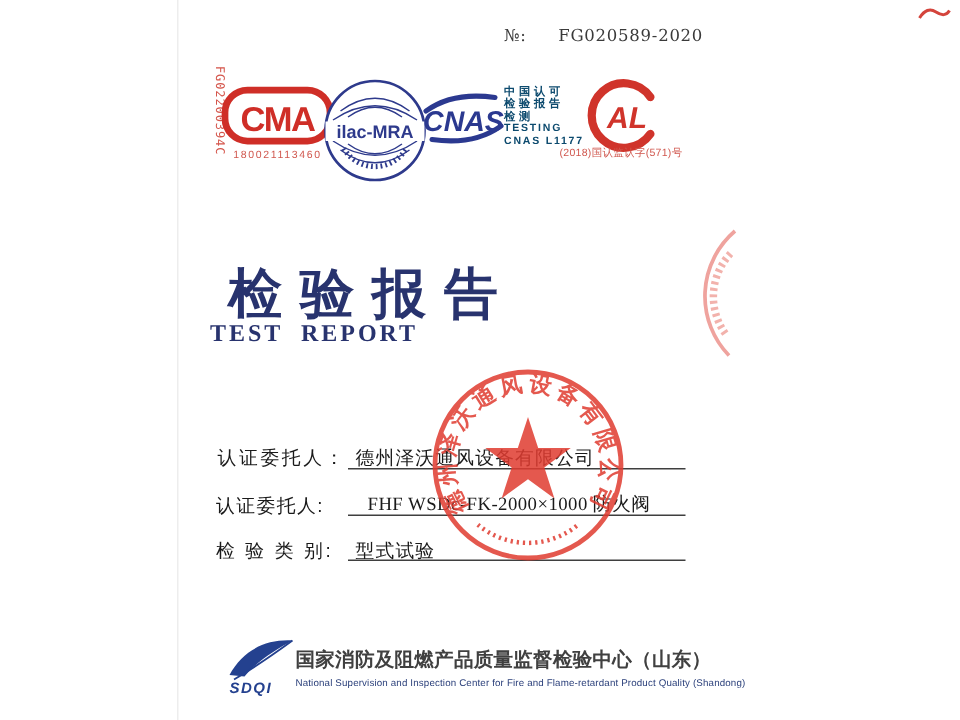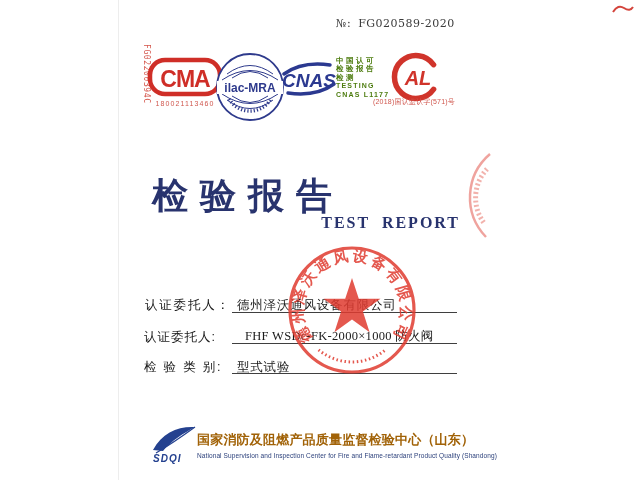--- a/index.html
+++ b/index.html
@@ -1,39 +1,39 @@
 <!DOCTYPE html>
 <html><head>
 <meta charset="utf-8">
 <style>
   html,body{margin:0;padding:0;background:#ffffff;}
   .page{position:relative;width:640px;height:480px;background:#ffffff;overflow:hidden;
         font-family:"Liberation Sans",sans-serif;}
   .abs{position:absolute;}
   .edge-line{left:118px;top:0;width:1px;height:480px;background:#ededed;}
   .report-number{left:336px;top:17px;font-family:"DejaVu Serif",serif;font-size:11px;color:#3a3a3a;letter-spacing:.5px;}
-  .report-number .num{margin-left:7px;}
+  .report-number .num{margin-left:21px;}
   .side-code{left:151px;top:44px;transform:rotate(90deg);transform-origin:0 0;
              font-family:"DejaVu Sans Mono",monospace;font-size:8px;color:#d4544a;letter-spacing:.6px;white-space:nowrap;}
   .cma-num{left:147px;top:100px;width:76px;text-align:center;font-size:7px;color:#d0574e;letter-spacing:1.1px;}
-  .cnas-text{left:336px;top:57px;color:#4d7c0f;line-height:8.4px;}
+  .cnas-text{left:336px;top:57px;color:#0c4a6e;line-height:8.4px;}
   .cnas-text .zh{font-size:7.5px;font-weight:bold;letter-spacing:2.5px;}
   .cnas-text .en{font-size:7px;letter-spacing:1.2px;font-weight:bold;}
   .cal-caption{left:373px;top:97px;font-size:7px;color:#d0574e;letter-spacing:.2px;}
   .title-zh{left:140px;top:172px;width:320px;font-size:36px;font-weight:bold;
             color:#28336e;letter-spacing:12px;text-indent:12px;}
-  .title-en{left:140px;top:214px;width:320px;text-align:right;font-family:"Liberation Serif",serif;
+  .title-en{left:140px;top:214px;width:320px;text-align:left;font-family:"Liberation Serif",serif;
             font-weight:bold;font-size:16px;color:#28336e;letter-spacing:2px;word-spacing:6px;}
   .field-label{font-size:12.5px;color:#1a1a1a;letter-spacing:1.8px;white-space:nowrap;}
   .field-value{font-size:12.5px;color:#1a1a1a;letter-spacing:.8px;white-space:nowrap;}
   .field-value.model{font-family:"Liberation Serif",serif;letter-spacing:.3px;}
   .field-line{height:1px;background:#3f3f3f;}
   .stamp{opacity:.85;}
   .partial-stamp{opacity:.8;}
-  .footer-zh{left:197px;top:431px;font-size:13px;font-weight:bold;color:#a16207;letter-spacing:.2px;white-space:nowrap;}
+  .footer-zh{left:197px;top:431px;font-size:13px;font-weight:bold;color:#404040;letter-spacing:.2px;white-space:nowrap;}
   .footer-en{left:197px;top:452px;font-size:6.5px;color:#2a3f7a;letter-spacing:.1px;white-space:nowrap;}
 </style>
 </head>
 <body>
 
 <div class="page">
 
   <div class="abs edge-line"></div>
 
   <div class="abs report-number">

